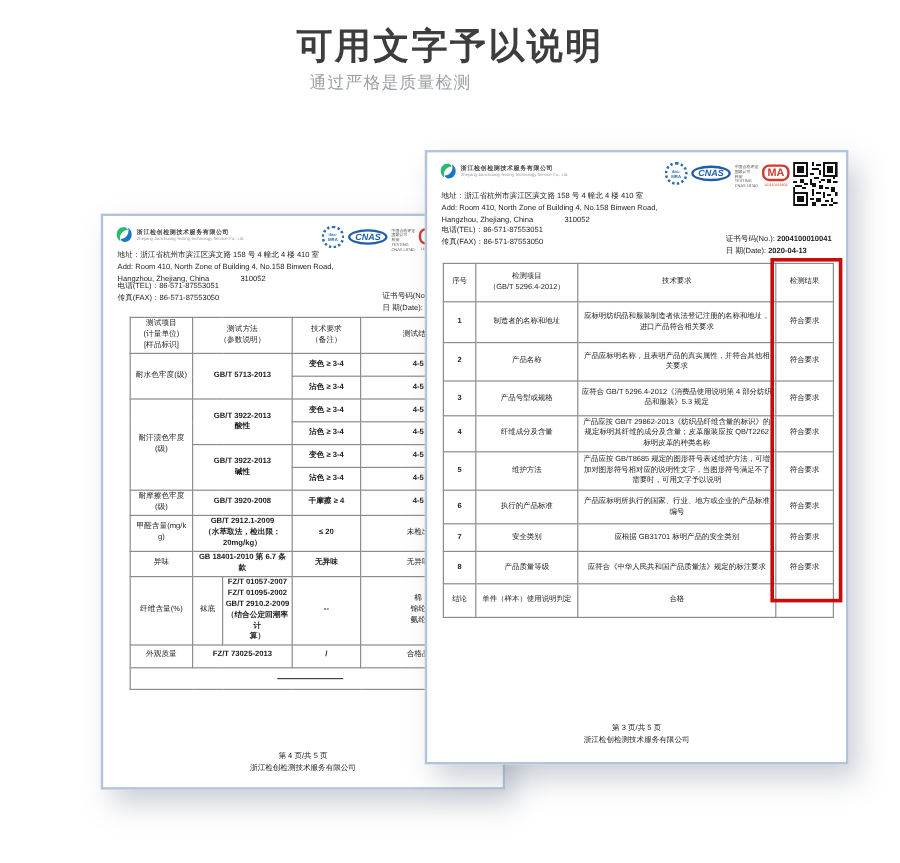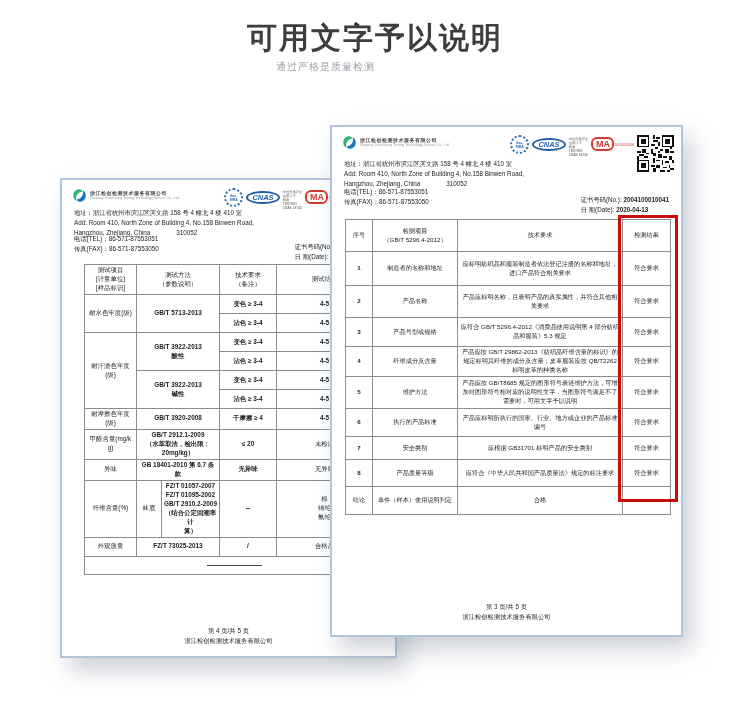--- a/index.html
+++ b/index.html
@@ -6,42 +6,43 @@
   body{
     width:750px;height:719px;position:relative;background:#ffffff;overflow:hidden;
     font-family:"Liberation Sans","DejaVu Sans",sans-serif;color:#222;
   }
   .page-title{
     position:absolute;top:18px;left:0;width:750px;text-align:center;
     font-size:30px;font-weight:700;color:#3d3d3d;letter-spacing:2px;
   }
   .page-subtitle{
     position:absolute;top:60px;left:0;width:651px;text-align:center;
-    font-size:10px;color:#9aa0a6;letter-spacing:1px;
+    font-size:14px;color:#9aa0a6;letter-spacing:1px;
   }
   
   .doc{
     position:absolute;background:#fff;border:2px solid #b2c4d9;box-sizing:border-box;
     box-shadow:9px 12px 22px rgba(120,132,150,.38);
+    margin-left:24px;
   }
   .doc-back{left:60px;top:178px;width:337px;height:480px;z-index:1;}
   .doc-front{left:330px;top:125px;width:353px;height:512px;z-index:2;}
 
   .doc-header{position:absolute;left:10px;right:7px;top:8px;display:flex;justify-content:space-between;align-items:flex-start;}
   .logo-group{display:flex;gap:3px;align-items:flex-start;}
   .logo-swirl{width:15px;height:15px;flex:0 0 auto;}
   .logo-cn{font-size:5px;font-weight:700;color:#444;letter-spacing:.5px;margin-top:2px;}
   .logo-en{font-size:3.5px;color:#999;}
   .badges{display:flex;gap:3px;align-items:flex-start;}
   .badge-ilac{width:19px;height:19px;border-radius:50%;border:2px dotted #2a6db0;color:#2a6db0;
     font-size:3.6px;font-weight:700;display:flex;align-items:center;justify-content:center;text-align:center;box-sizing:border-box;}
   .badge-cnas{height:13px;padding:0 4px;border:2px solid #1f5fa8;border-radius:50%;color:#1f5fa8;
     font-weight:700;font-style:italic;font-size:7.5px;display:flex;align-items:center;margin-top:3px;box-sizing:border-box;}
   .badge-accred{font-size:3.3px;color:#555;line-height:1.25;margin-top:2px;white-space:nowrap;}
-  .badge-ma-wrap{display:flex;flex-direction:row;align-items:center;margin-top:2px;}
+  .badge-ma-wrap{display:flex;flex-direction:column;align-items:center;margin-top:2px;}
   .badge-ma{width:23px;height:14px;border:2.5px solid #d23a2e;border-radius:6px;color:#d23a2e;
     font-weight:700;font-size:9px;display:flex;align-items:center;justify-content:center;box-sizing:border-box;}
   .ma-code{font-size:3px;color:#d23a2e;margin-top:1px;}
   .qr{width:37px;height:37px;}
 
   .addr{position:absolute;left:12px;font-size:6.3px;line-height:1.55;color:#1d1d1d;}
   .doc-front .addr{top:32px;}
   .doc-back  .addr{top:28px;}
   .addr .postcode{margin-left:26px;}
   .contact{position:absolute;left:12px;right:12px;display:flex;justify-content:space-between;font-size:6.3px;line-height:1.6;color:#1d1d1d;}

